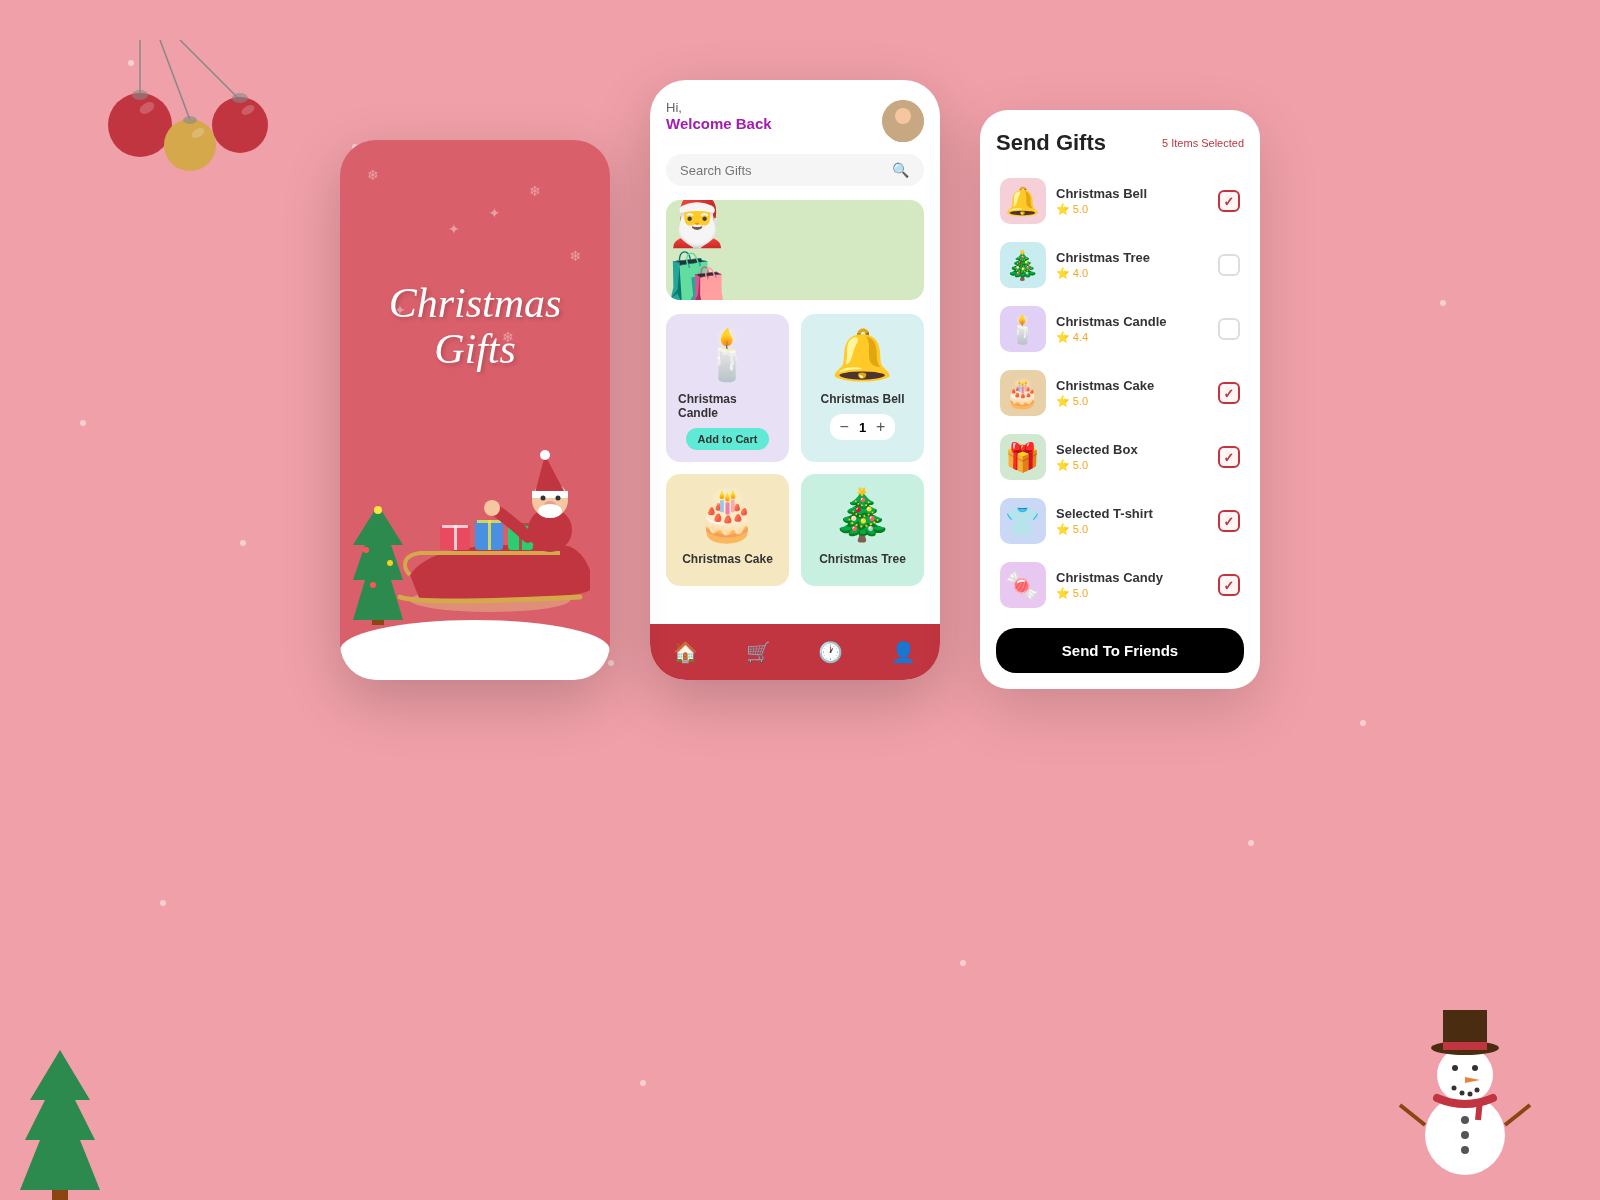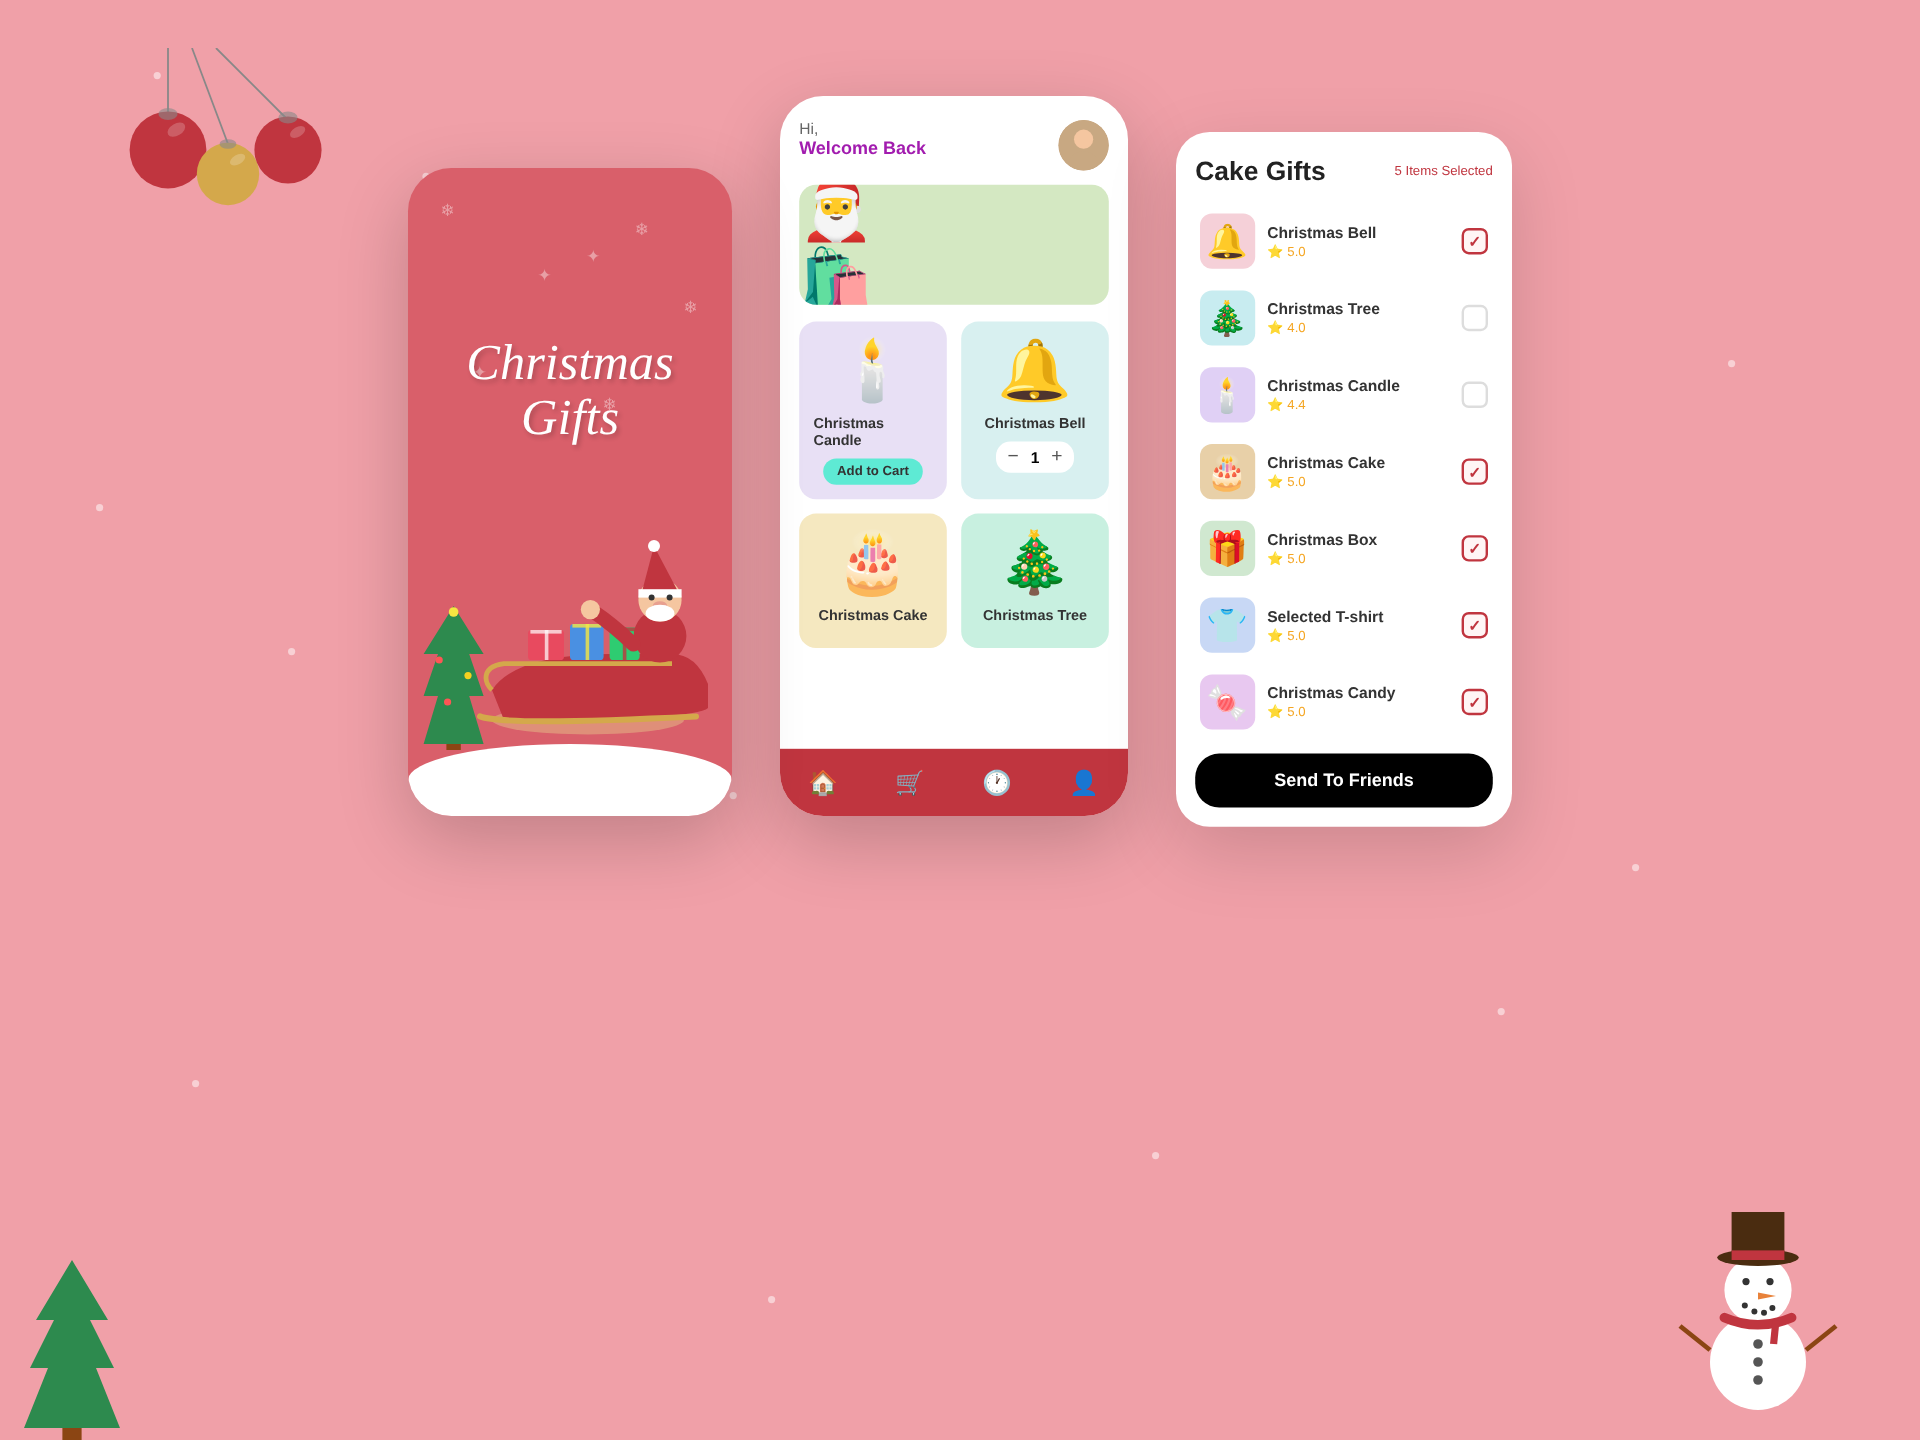--- a/index.html
+++ b/index.html
@@ -514,20 +514,24 @@
         </div>
         <div class="avatar-circle">
           <svg width="42" height="42" viewBox="0 0 42 42">
             <circle cx="21" cy="21" r="21" fill="#c8a882"></circle>
             <circle cx="21" cy="16" r="8" fill="#f5c6a0"></circle>
             <ellipse cx="21" cy="36" rx="12" ry="10" fill="#c8a882"></ellipse>
           </svg>
         </div>
       </div>
 
+      <div class="search-bar">
+        <input class="search-input" type="text" placeholder="Search Gifts" style="">
+        <span class="search-icon">🔍</span>
+      </div>
 
       <div class="banner">
         <div class="banner-image">🎅🛍️</div>
       </div>
 
       <div class="product-grid">
 
         <div class="product-card purple">
           <div class="product-emoji">🕯️</div>
           <div class="product-name">Christmas Candle</div>
@@ -559,21 +563,21 @@
     <div class="bottom-nav">
       <span class="nav-icon">🏠</span>
       <span class="nav-icon">🛒</span>
       <span class="nav-icon">🕐</span>
       <span class="nav-icon">👤</span>
     </div>
   </div>
 
   <div class="panel-right">
     <div class="panel-header">
-      <div class="panel-title">Cake Gifts</div>
+      <div class="panel-title">Send Gifts</div>
       <div class="items-selected">5 Items Selected</div>
     </div>
 
     <div class="gift-list">
 
       <div class="gift-item">
         <div class="gift-thumb pink-bg">🔔</div>
         <div class="gift-info">
           <div class="gift-name">Christmas Bell</div>
           <div class="gift-rating">⭐ 5.0</div>
@@ -608,21 +612,21 @@
           <div class="gift-rating">⭐ 5.0</div>
         </div>
         <div class="checkbox checked">
           <span class="check-mark">✓</span>
         </div>
       </div>
 
       <div class="gift-item">
         <div class="gift-thumb green-bg">🎁</div>
         <div class="gift-info">
-          <div class="gift-name">Christmas Box</div>
+          <div class="gift-name">Selected Box</div>
           <div class="gift-rating">⭐ 5.0</div>
         </div>
         <div class="checkbox checked">
           <span class="check-mark">✓</span>
         </div>
       </div>
 
       <div class="gift-item">
         <div class="gift-thumb blue-bg">👕</div>
         <div class="gift-info">

